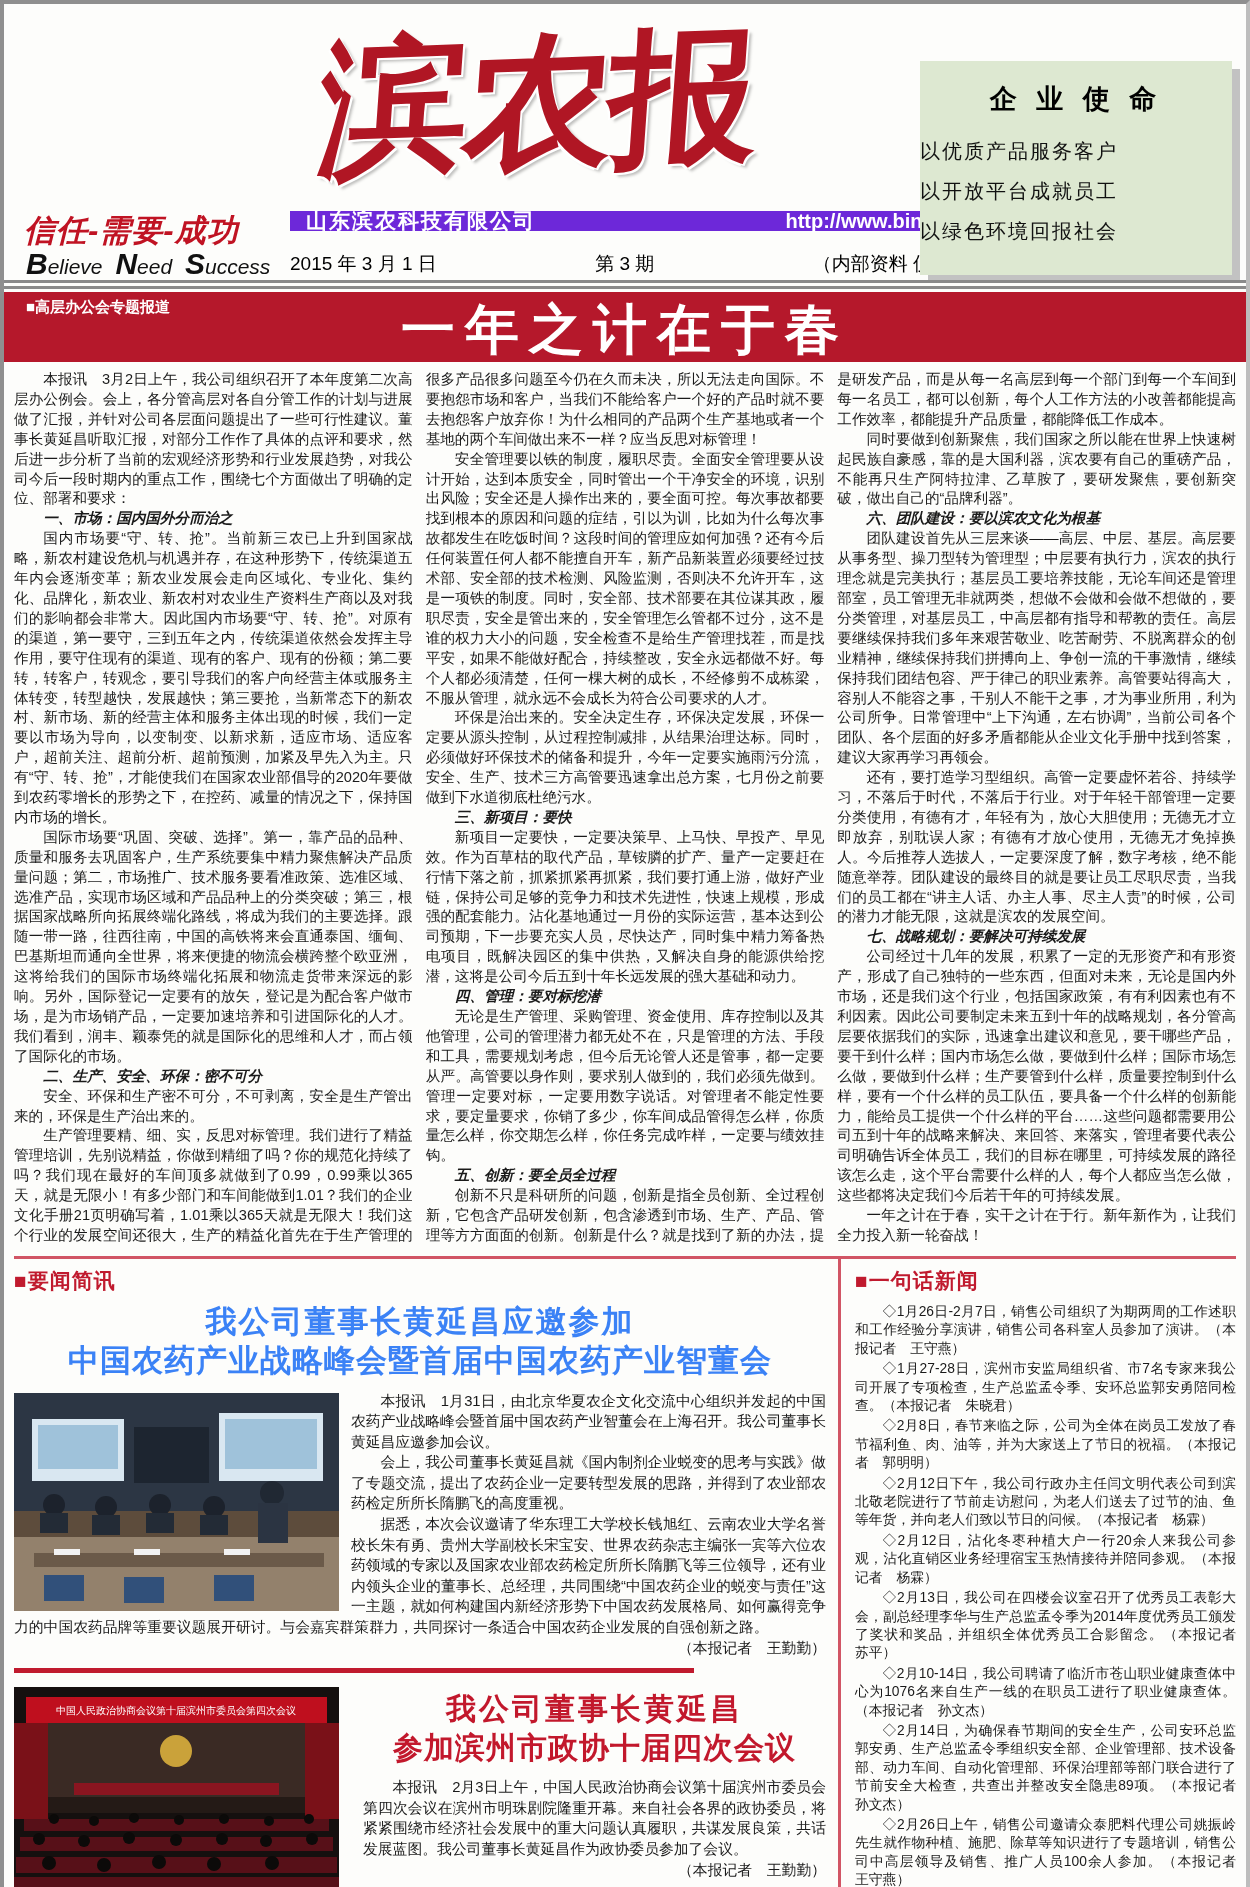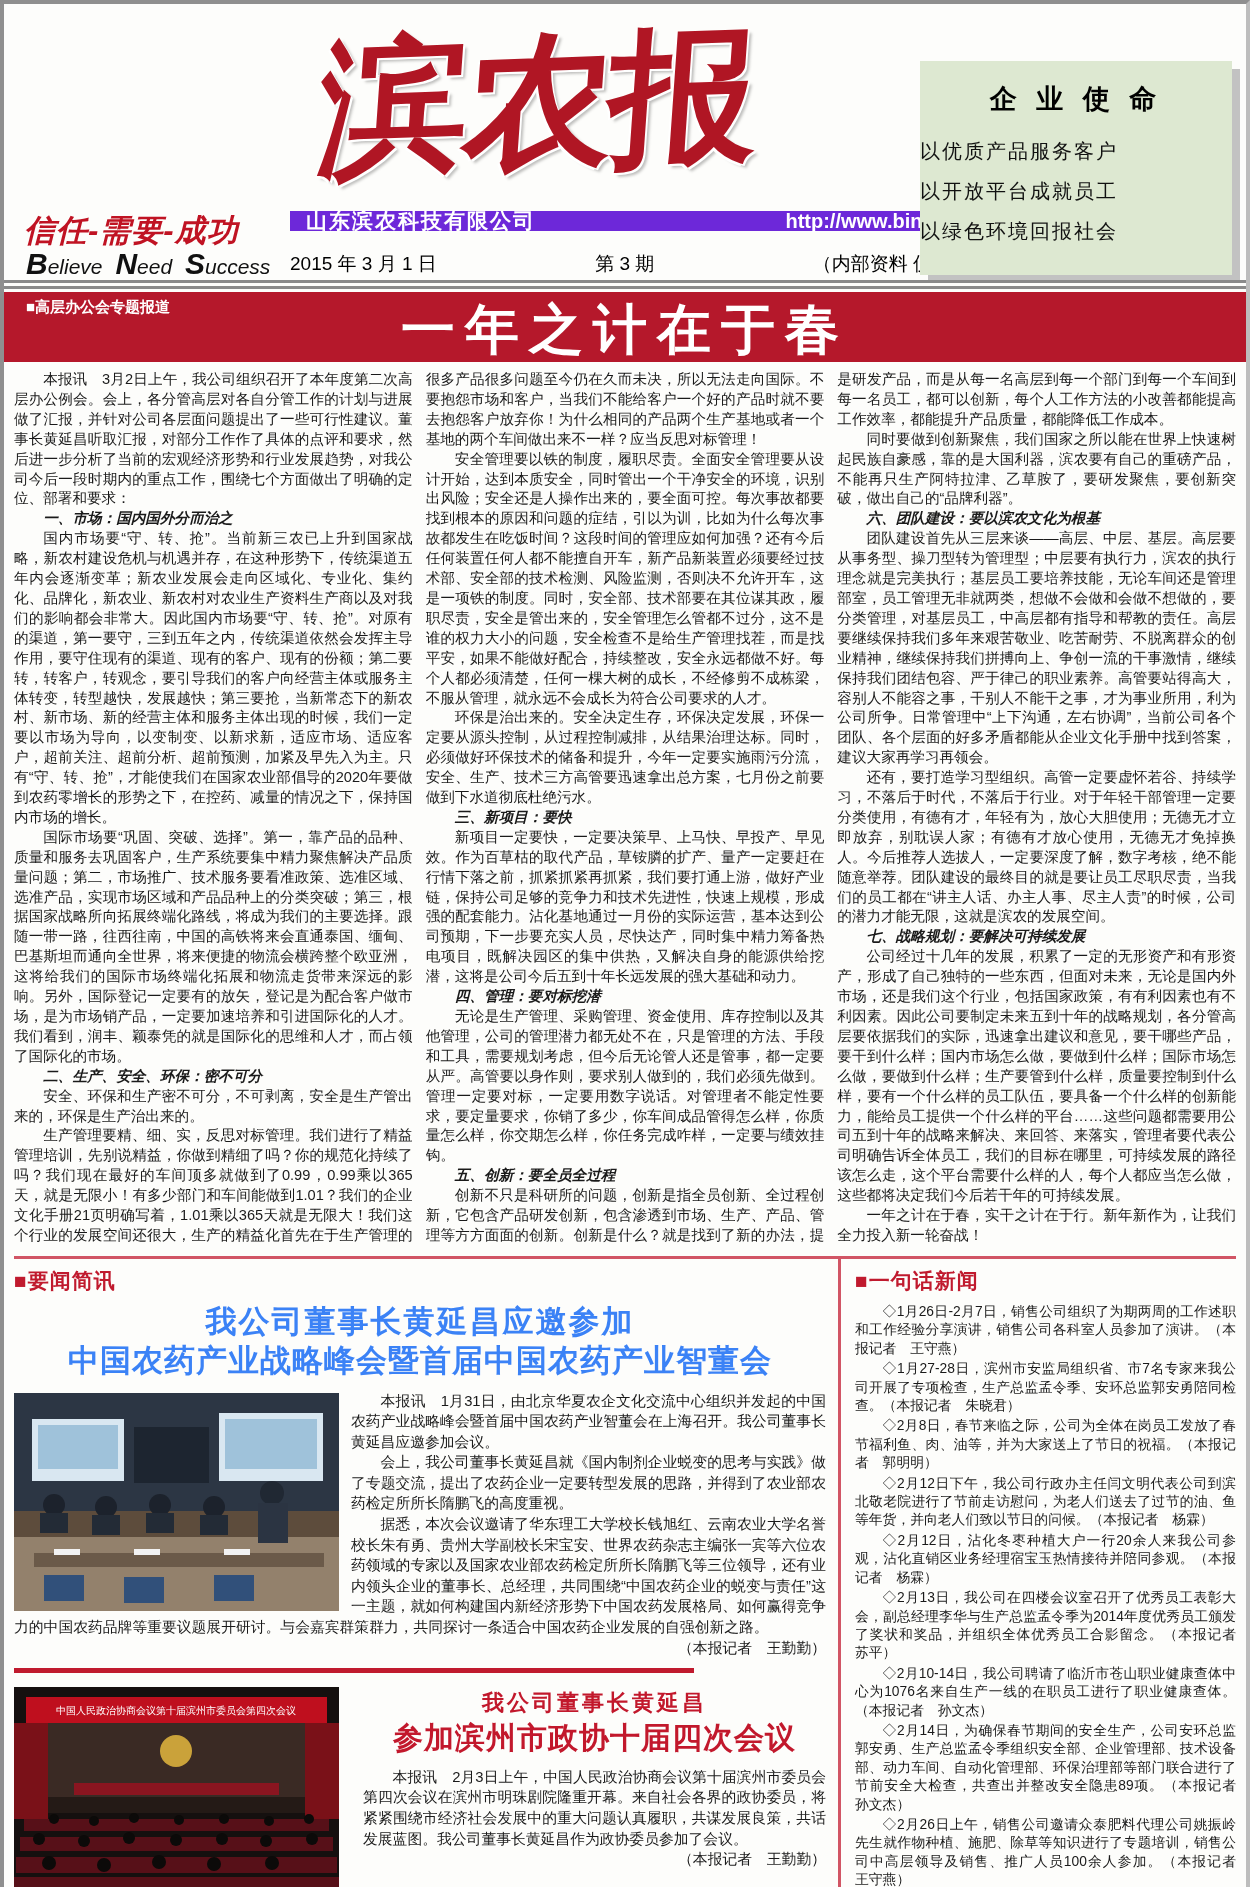--- a/index.html
+++ b/index.html
@@ -66,21 +66,21 @@
   .headline1 .l1 { font-size:31px; letter-spacing:2px; }
   .headline1 .l2 { font-size:31px; letter-spacing:1px; }
   .article-body { font-size:14.8px; line-height:20.6px; text-align:justify; }
   .article-body p { text-indent:2em; }
   .article-body p.sign { text-align:right; text-indent:0; }
   .photo { float:left; margin:2px 12px 4px 0; display:block; }
   .red-strip { height:5px; background:#c01a2e; width:680px; margin:10px 0 12px; }
   .article2 { display:flex; gap:12px; }
   .article2 .a2-right { flex:1; }
   .headline2 { text-align:center; color:#c2182c; font-weight:900; line-height:1.3; margin:4px 0 10px; }
-  .headline2 .l1 { font-size:22px; letter-spacing:3px; }
+  .headline2 .l1 { font-size:30px; letter-spacing:3px; }
   .headline2 .l2 { font-size:30px; letter-spacing:1px; }
   .news-list { margin-top:8px; font-size:13.8px; line-height:18.4px; text-align:justify; }
   .news-item { text-indent:2em; margin-bottom:2px; }
 </style>
 </head>
 <body>
 
 <div class="page">
 
   <div class="header">

